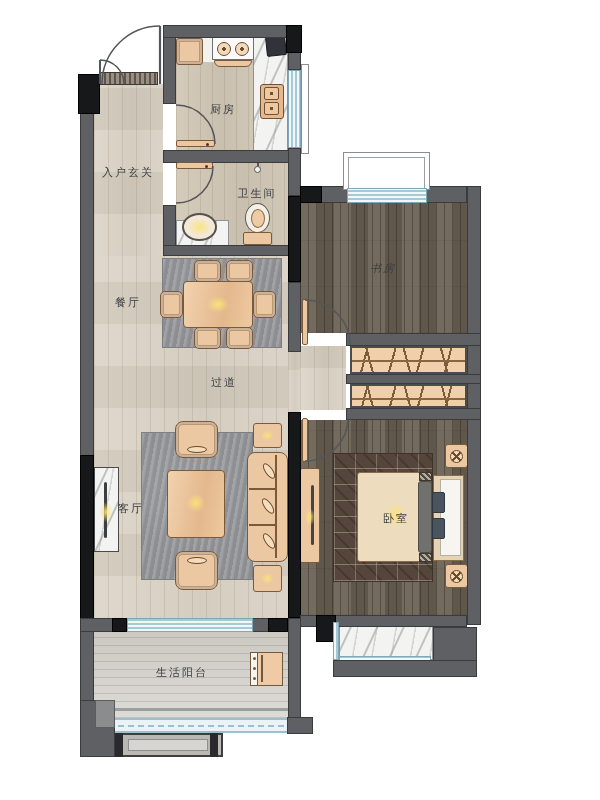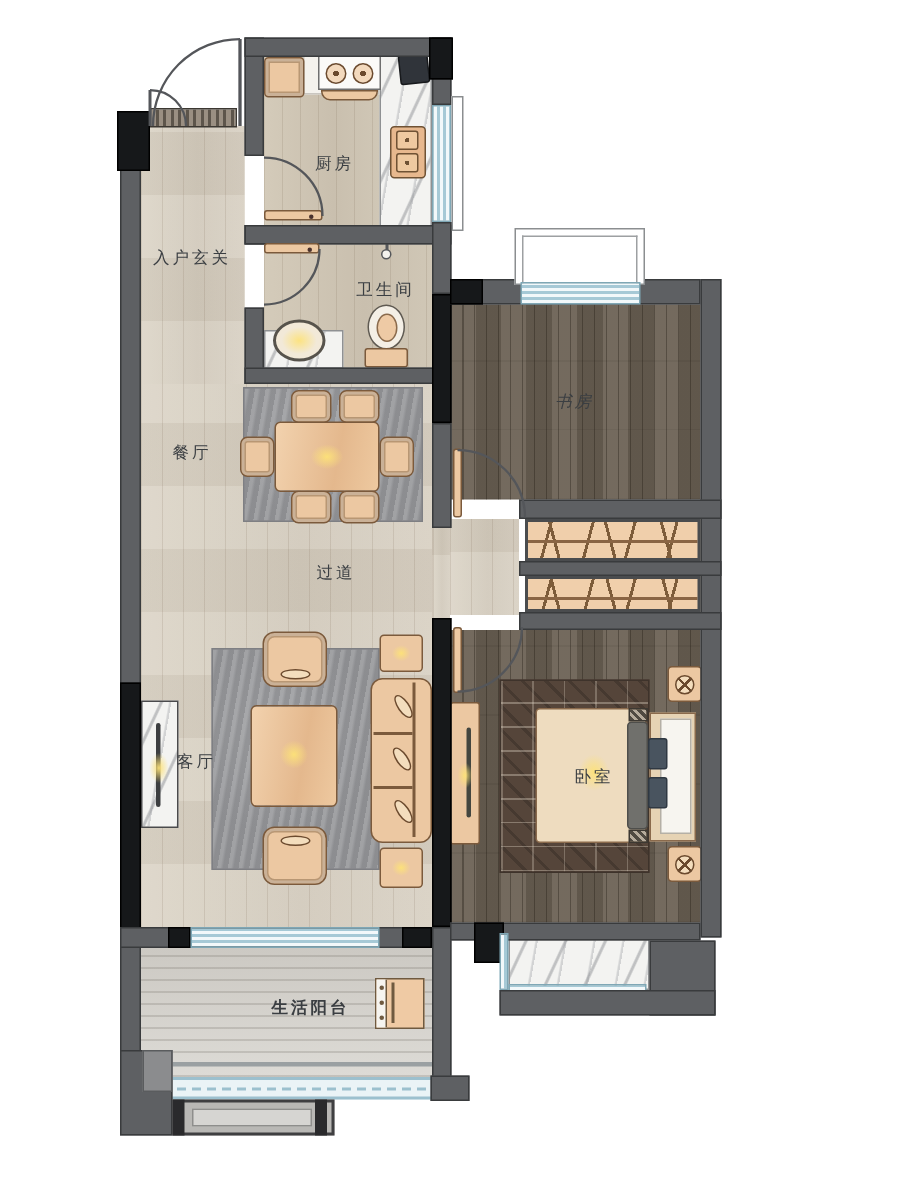--- a/index.html
+++ b/index.html
@@ -252,15 +252,15 @@
   </svg>
 
   <div class="room-label" style="left:128px;top:128px;margin-top:44px;">入户玄关</div>
   <div class="room-label" style="left:223px;top:109px;">厨房</div>
   <div class="room-label" style="left:225px;top:193px;margin-left:32px;">卫生间</div>
   <div class="room-label" style="left:128px;top:302px;">餐厅</div>
   <div class="room-label" style="left:224px;top:382px;">过道</div>
   <div class="room-label" style="left:131px;top:508px;">客厅</div>
   <div class="room-label" style="left:383px;top:268px;font-style:italic;">书房</div>
   <div class="room-label" style="left:396px;top:518px;">卧室</div>
-  <div class="room-label" style="left:207px;top:672px;font-weight:bold;">生活阳台</div>
+  <div class="room-label" style="left:182px;top:672px;">生活阳台</div>
 
 </div>
 
 </body></html>

